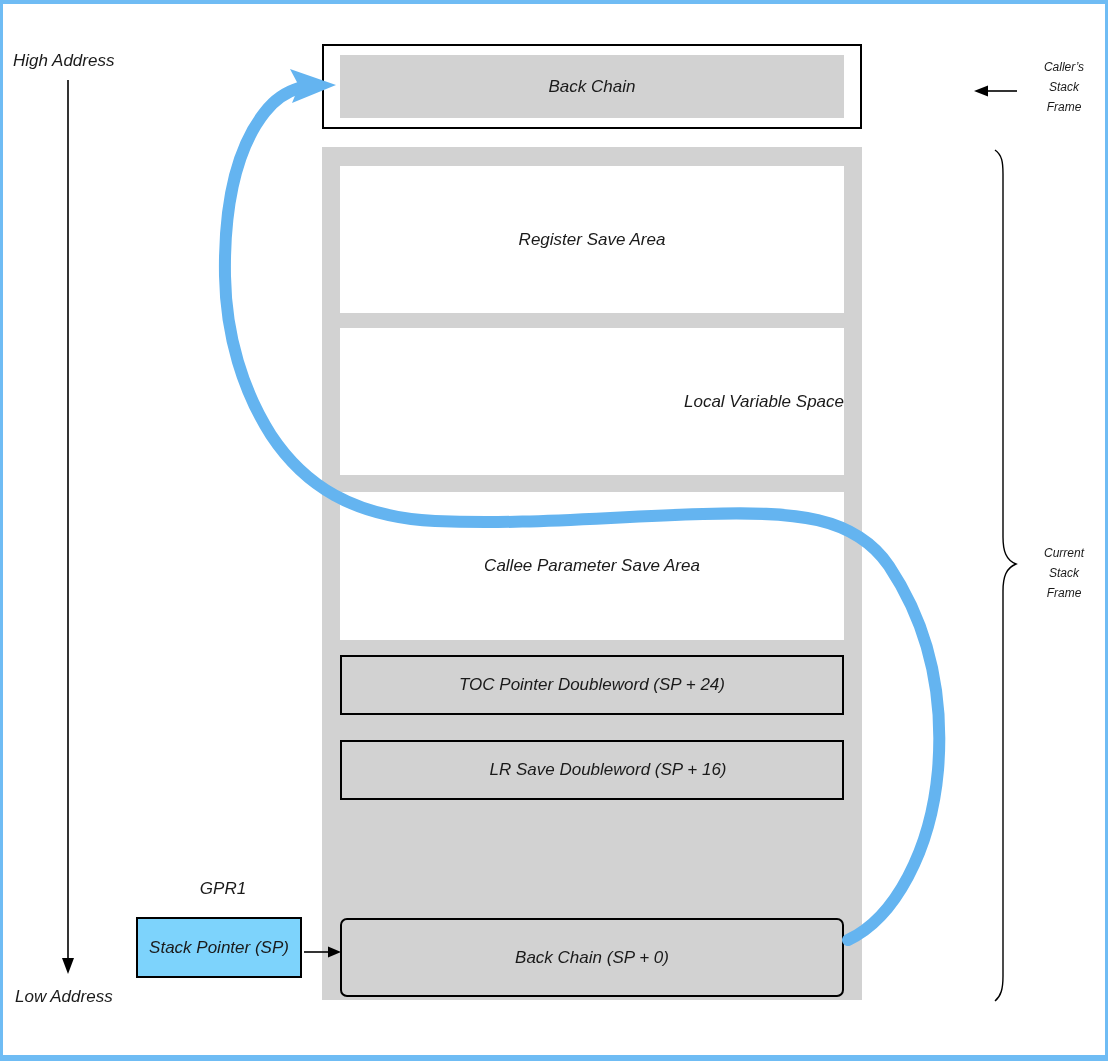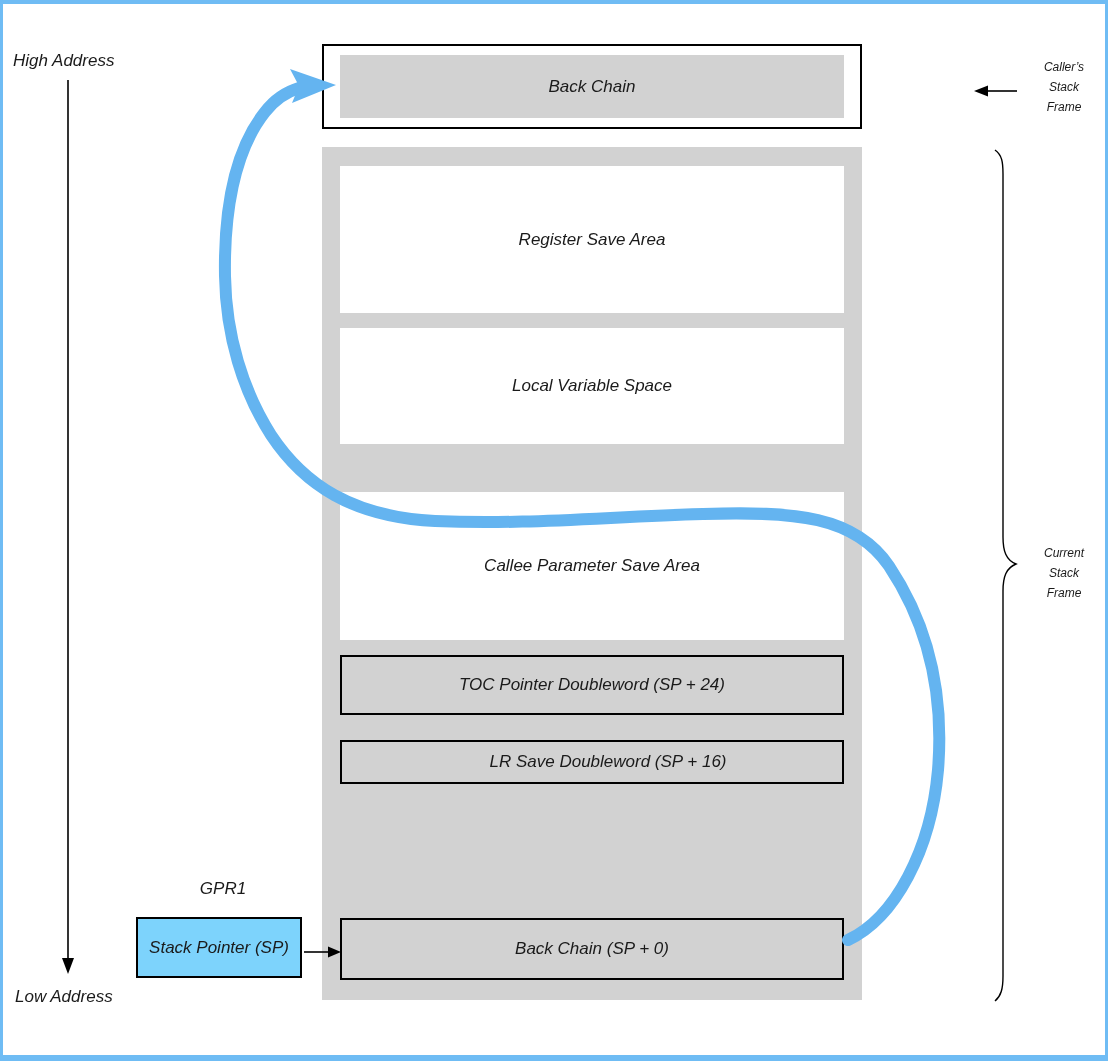--- a/index.html
+++ b/index.html
@@ -21,27 +21,27 @@
   .side-label{font-size:12px;line-height:20px;text-align:center;color:#1a1a1a;}
   
   .caller-box{left:319px;top:40px;width:540px;height:85px;background:#ffffff;border:2px solid #000000;box-sizing:border-box;}
   .caller-inner{left:337px;top:51px;width:504px;height:63px;background:#D2D2D2;display:flex;align-items:center;justify-content:center;}
   
   .frame-container{left:319px;top:143px;width:540px;height:853px;background:#D2D2D2;}
   .cell{left:337px;width:504px;display:flex;align-items:center;justify-content:center;box-sizing:border-box;}
   .cell.white{background:#ffffff;}
   .cell.bordered{background:#D2D2D2;border:2px solid #000000;}
   .cell-1{top:162px;height:147px;}
-  .cell-2{top:324px;height:116px;}
+  .cell-2{top:324px;height:147px;justify-content:flex-end;}
   .cell-3{top:488px;height:148px;}
   .cell-4{top:651px;height:60px;}
-  .cell-5{top:736px;height:44px;padding-left:32px;}
+  .cell-5{top:736px;height:60px;padding-left:32px;}
   .cell-6{top:816px;height:28px;}
   .cell-7{top:866px;height:28px;}
-  .cell-8{top:914px;height:62px;}
+  .cell-8{top:914px;height:79px;border-radius:7px;}
   
   .high-address{left:10px;top:47px;}
   .low-address{left:12px;top:983px;}
   
   .gpr1{left:170px;top:875px;width:100px;text-align:center;}
   .sp-box{left:133px;top:913px;width:166px;height:61px;background:#7dd3fc;border:2px solid #000000;box-sizing:border-box;display:flex;align-items:center;justify-content:center;}
   
   .caller-side{left:1021px;top:53px;width:80px;}
   .current-side{left:1021px;top:539px;width:80px;}
   svg.overlay{position:absolute;left:0;top:0;width:1108px;height:1061px;pointer-events:none;}

